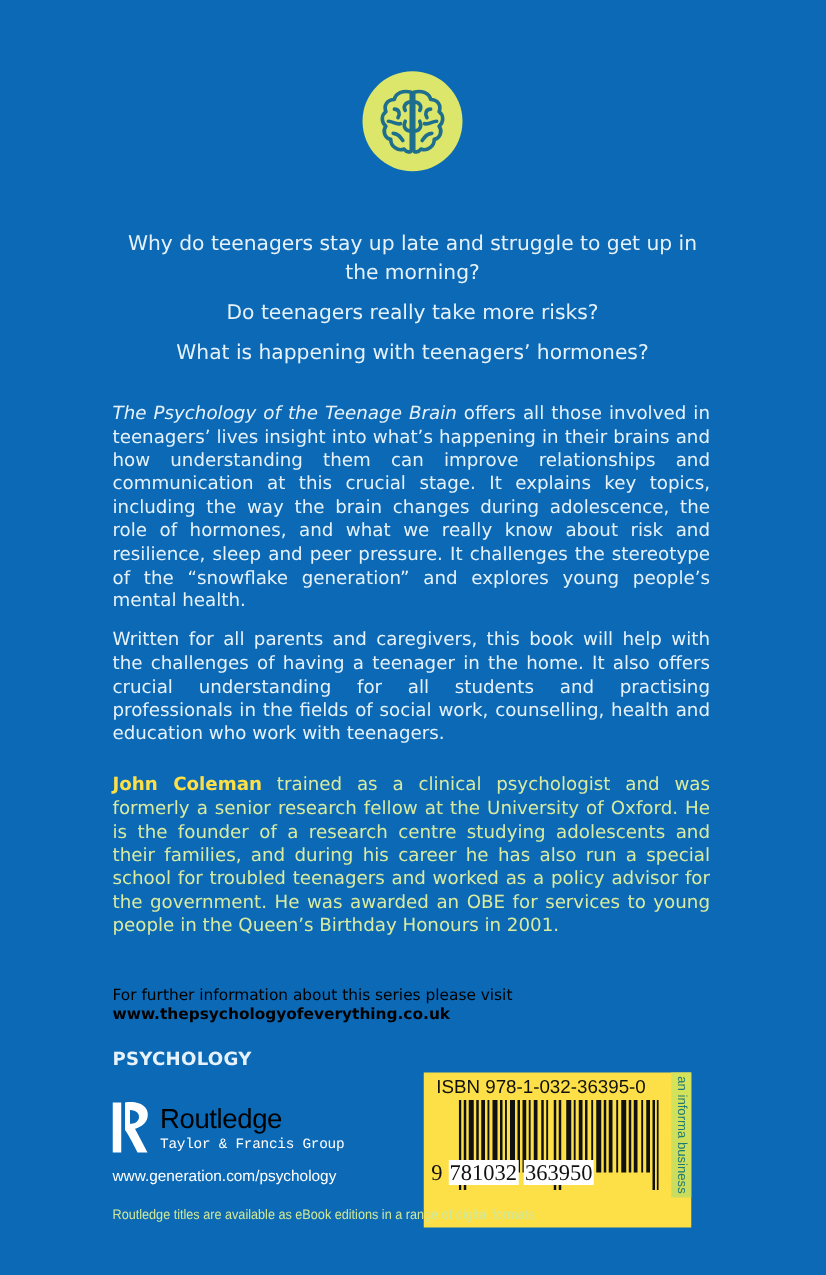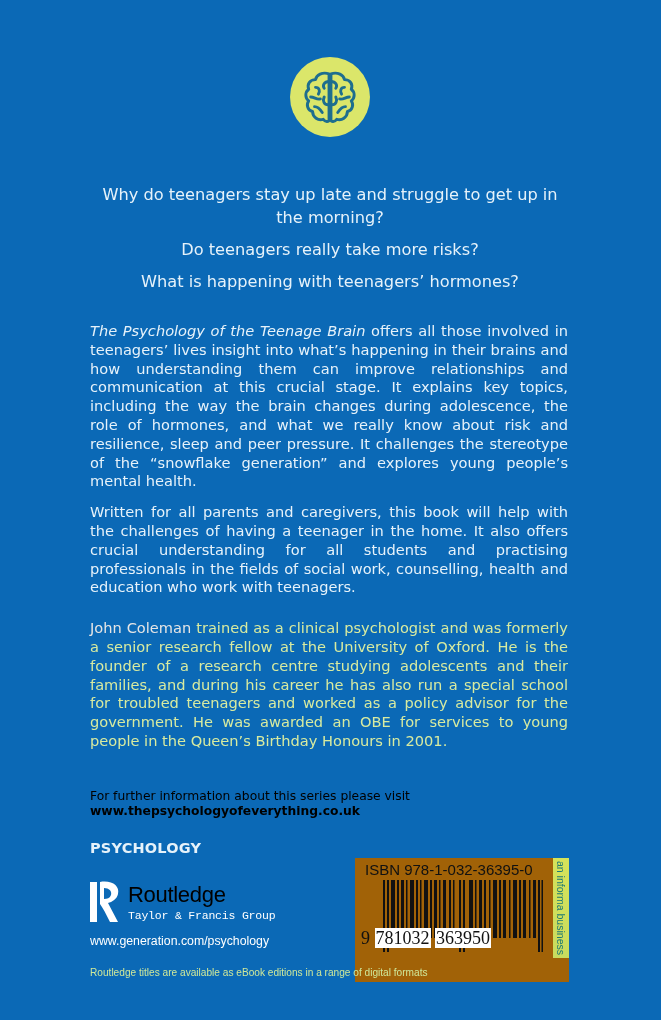--- a/index.html
+++ b/index.html
@@ -27,21 +27,21 @@
     position: absolute; left: 90px; top: 322px; width: 478px;
     font-size: 14.6px; line-height: 18.8px; text-align: justify;
     color: #e6f2fa;
   }
   .body-text p { margin: 0 0 12px 0; }
   .body-text .italic { font-style: italic; }
   .author {
     color: #d8eba0;
     margin-top: 22px !important;
   }
-  .author .name { font-weight: normal; color: #e5e5e5; }
+  .author .name { font-weight: bold; color: #fde047; }
   .series-info {
     position: absolute; left: 90px; top: 789px;
     font-size: 12.3px; line-height: 15px; color: #000000;
   }
   .series-info .url { font-weight: bold; }
   .subject {
     position: absolute; left: 90px; top: 840px;
     font-size: 14.5px; font-weight: bold; color: #e6f2fa;
     letter-spacing: 0.2px;
   }
@@ -60,22 +60,22 @@
     position: absolute; left: 38px; top: 29px;
     font-family: Liberation Mono, monospace;
     font-size: 11.5px; color: #ffffff; letter-spacing: -0.2px;
   }
   .pub-url {
     position: absolute; left: 0; top: 54px;
     font-family: "Liberation Sans", sans-serif;
     font-size: 12.3px; color: #ffffff;
   }
   .barcode-box {
-    position: absolute; left: 355px; top: 858px;
-    width: 214px; height: 124px; background: #a16207;
+    position: absolute; left: 339px; top: 858px;
+    width: 214px; height: 124px; background: #fde047;
   }
   .isbn-text {
     position: absolute; left: 10px; top: 3px;
     font-family: "Liberation Sans", sans-serif;
     font-size: 15px; color: #111;
   }
   .bars {
     position: absolute; left: 28px; top: 22px; width: 160px; height: 72px;
   }
   .barcode-digits {

